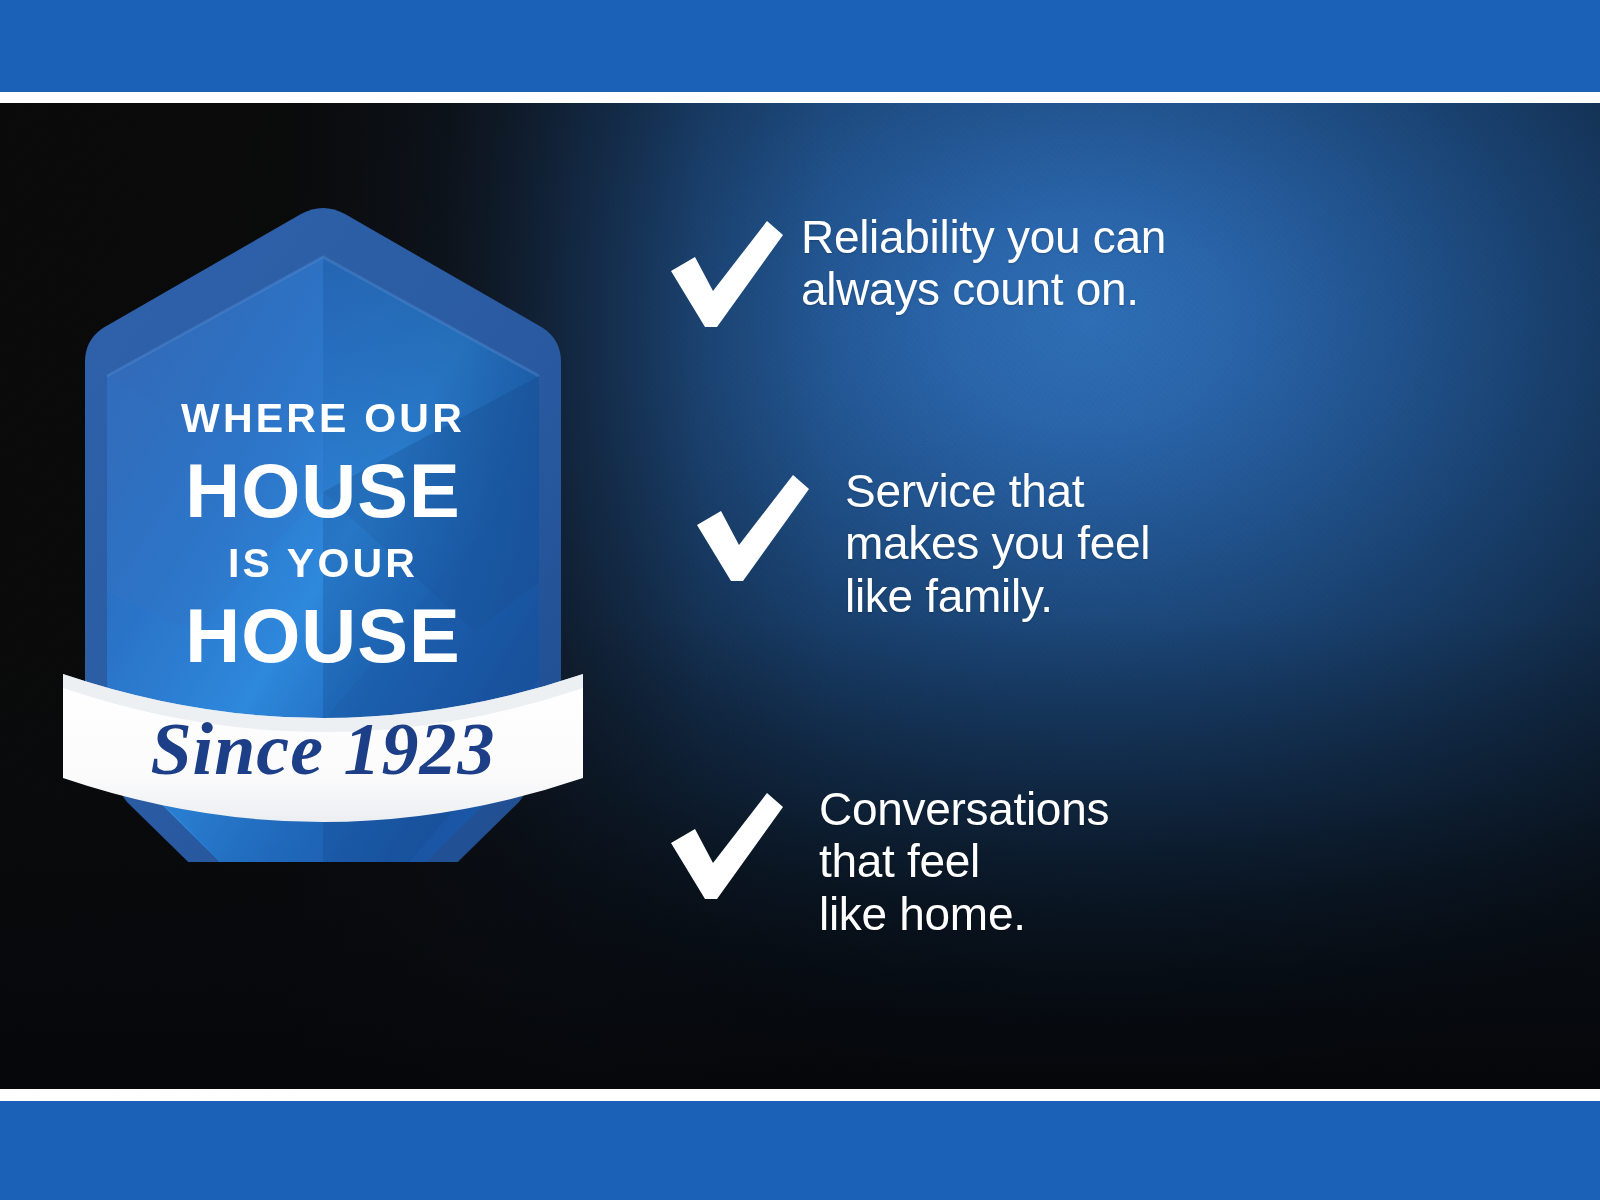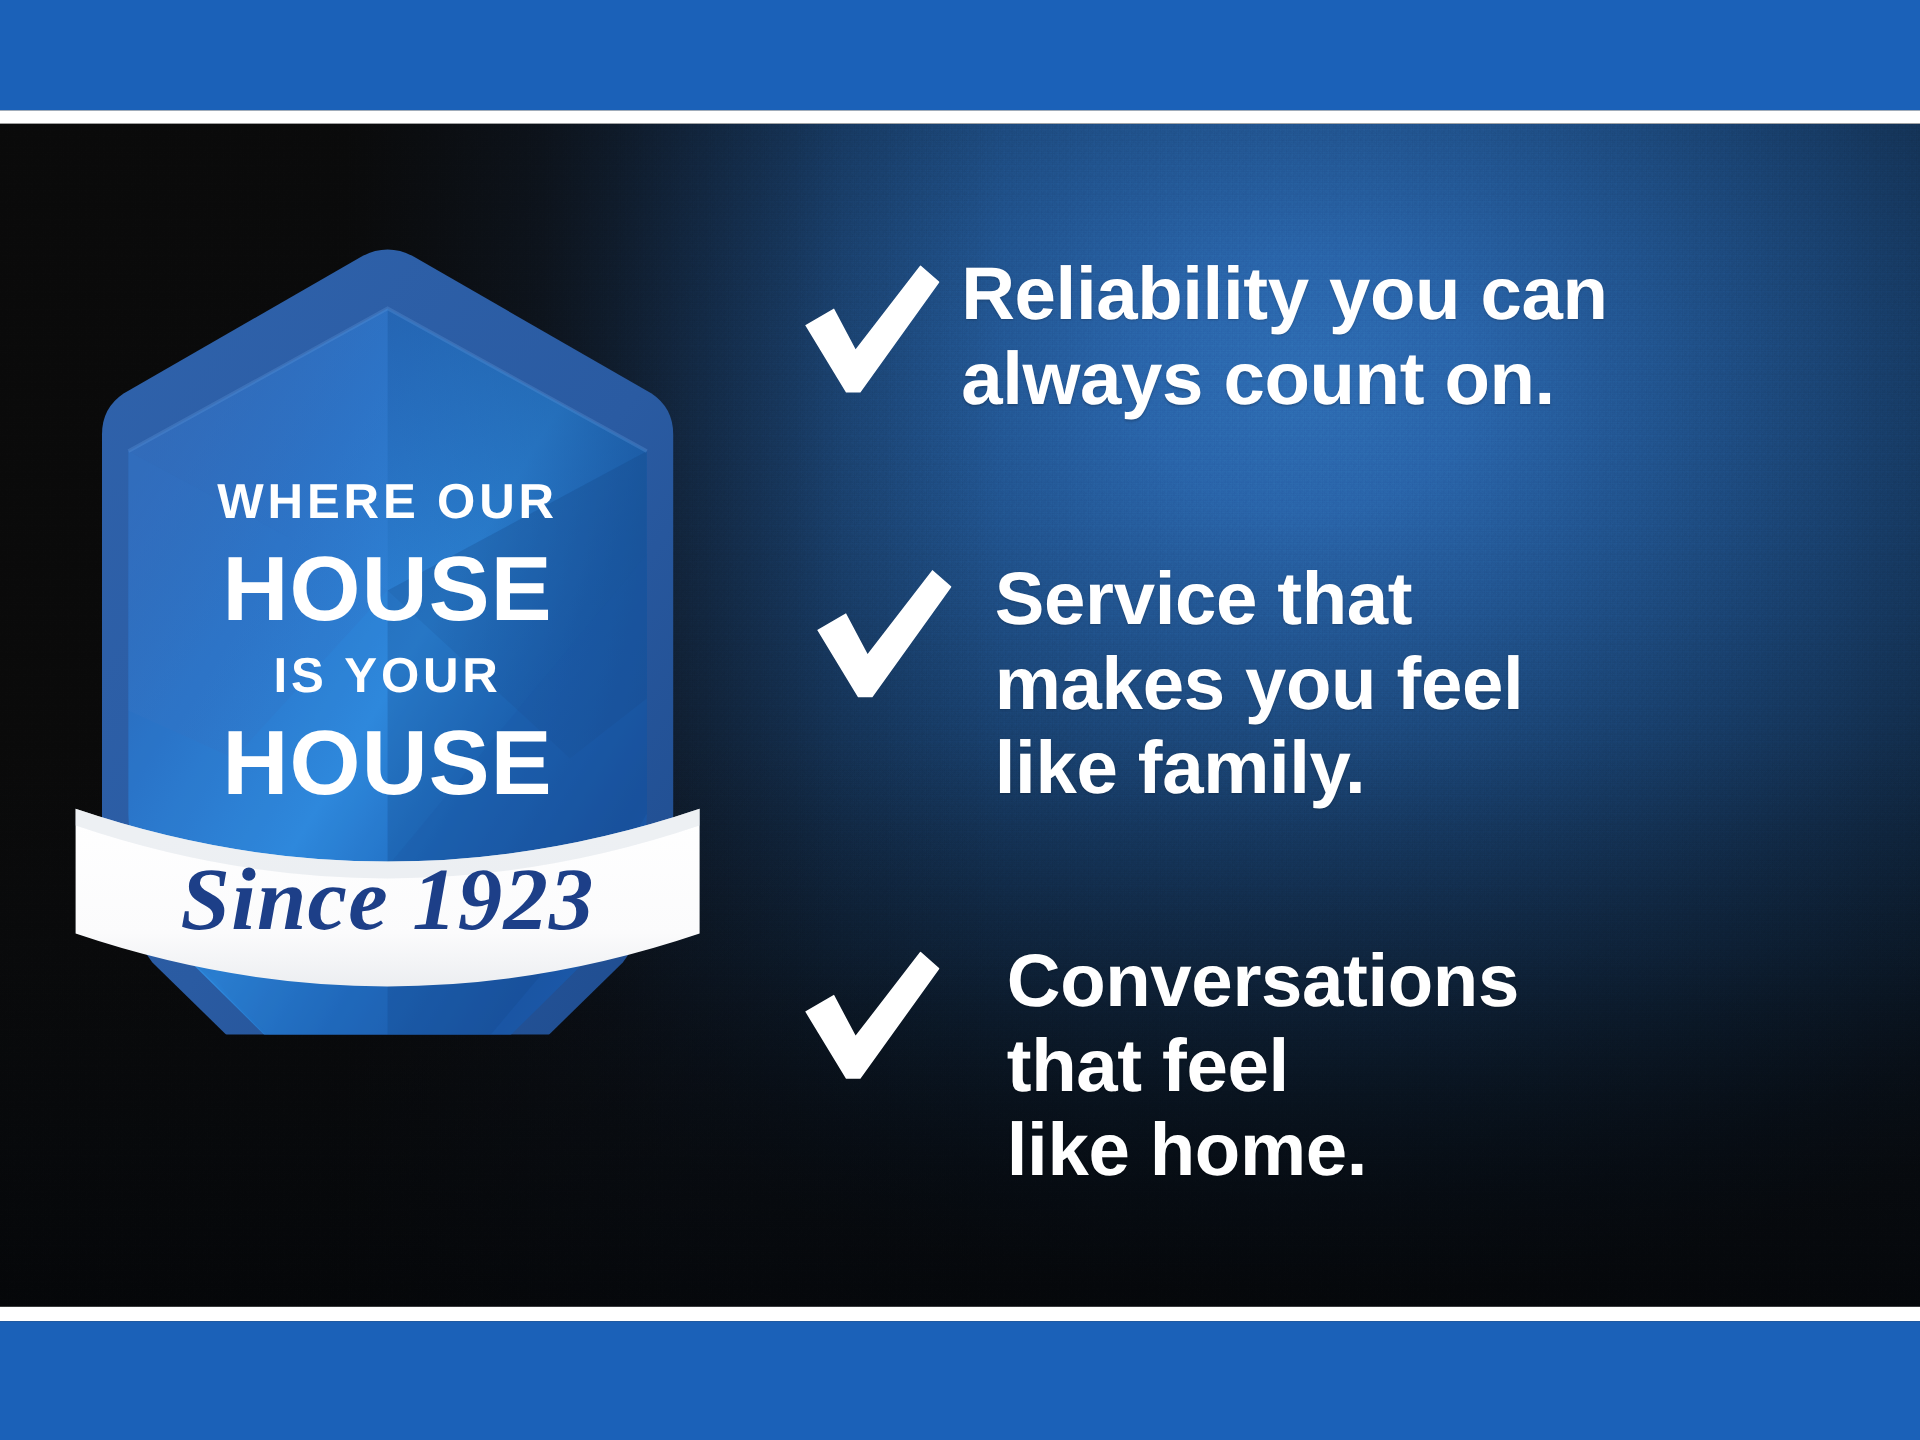--- a/index.html
+++ b/index.html
@@ -152,36 +152,36 @@
     top: 103px;
     width: 900px;
     height: 986px;
   }
   .bullet {
     position: absolute;
     display: flex;
     align-items: flex-start;
   }
   .bullet-1 { left: 0;   top: 108px; }
-  .bullet-2 { left: 10px; top: 362px; }
-  .bullet-3 { left: 0;   top: 680px; gap: 20px; }
+  .bullet-2 { left: 26px; top: 362px; }
+  .bullet-3 { left: 0;   top: 680px; }
 
   .check {
     flex: 0 0 auto;
     width: 118px;
     margin-right: 18px;
     margin-top: 10px;
   }
   .check svg { display: block; }
 
   .bullet-text {
     color: #ffffff;
     font-family: "Liberation Sans", sans-serif;
-    font-weight: bold;
-    font-size: 62px;
+    font-weight: normal;
+    font-size: 46px;
     line-height: 1.14;
     letter-spacing: -0.3px;
     white-space: pre-line;
     text-shadow: 0 1px 2px rgba(0,0,0,.20);
   }
   .bullet-2 .bullet-text,
   .bullet-3 .bullet-text { margin-left: 18px; }
 </style>
 </head>
 <body>

